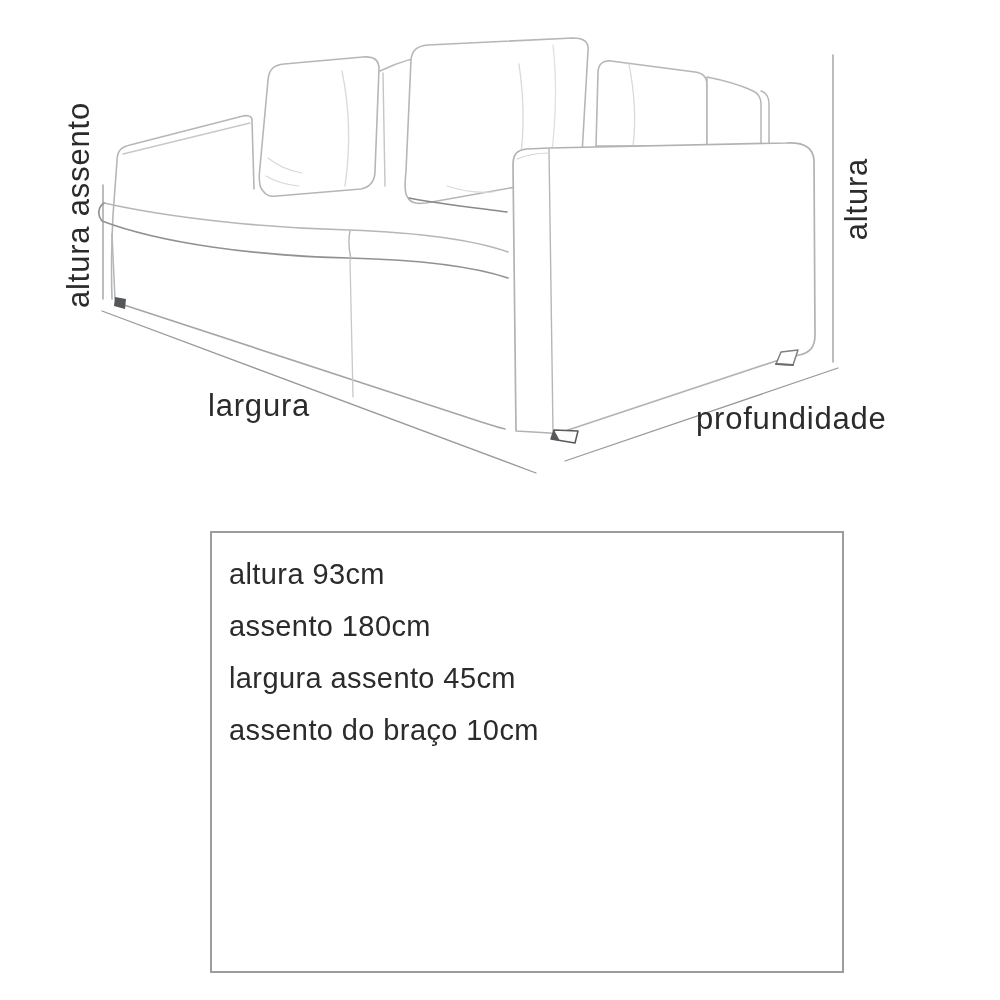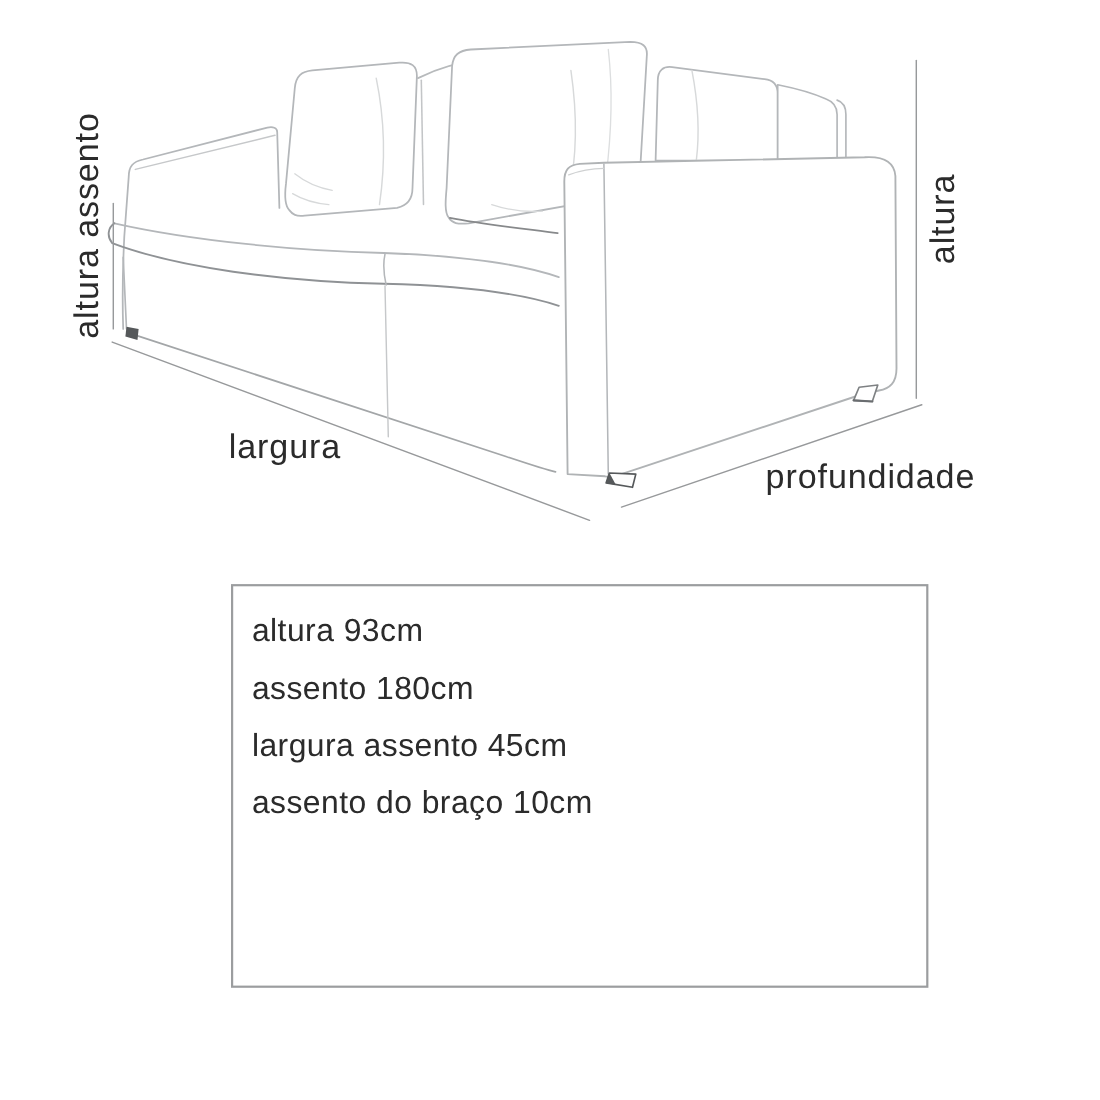--- a/index.html
+++ b/index.html
@@ -47,28 +47,28 @@
     top: 180px;
     width: 110px;
     height: 38px;
   }
   #lbl-width {
     left: 208px;
     top: 388px;
   }
   #lbl-depth {
     left: 696px;
-    top: 416px;
+    top: 401px;
   }
   .spec-box {
     position: absolute;
     left: 210px;
     top: 531px;
     width: 634px;
-    height: 367px;
+    height: 442px;
     border: 2px solid #9b9d9f;
     box-sizing: border-box;
     padding: 15px 10px 0 17px;
   }
   .spec-row {
     font-size: 29px;
     font-weight: 300;
     line-height: 52px;
     color: #2b2b2b;
     letter-spacing: 0.4px;

